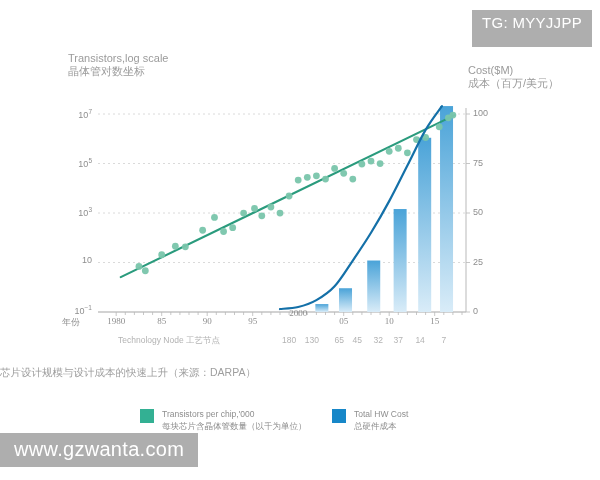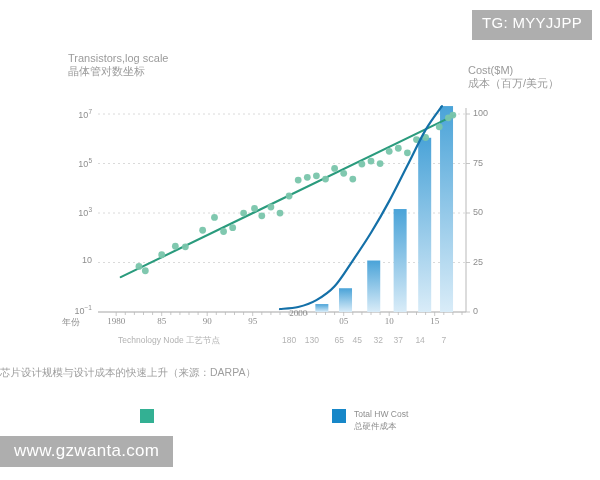--- a/index.html
+++ b/index.html
@@ -26,28 +26,28 @@
     color: #ffffff;
     font-family: "Liberation Sans", "DejaVu Sans", sans-serif;
     display: flex;
     align-items: center;
     justify-content: center;
     letter-spacing: 0.3px;
   }
   #wm-top {
     right: 8px;
     top: 10px;
-    padding: 4px 10px 9px 10px;
+    padding: 4px 10px 16px 10px;
     font-size: 15px;
   }
   #wm-bottom {
     left: 0px;
     bottom: 13px;
     padding: 5px 14px 6px 14px;
-    font-size: 17px;
+    font-size: 20px;
   }
   .axis-title {
     position: absolute;
     color: #9b9b9b;
     font-size: 11px;
     line-height: 13px;
     white-space: nowrap;
   }
   #left-axis-title { left: 68px; top: 52px; }
   #right-axis-title { left: 468px; top: 64px; }
@@ -256,20 +256,24 @@
       <div class="nodelab" style="left: 427.8px; top: 335px; width: 32px;">7</div>
     </div>
 
   <div id="year-word">年份</div>
   <div id="node-word">Technology Node 工艺节点</div>
 
   <div id="caption">芯片设计规模与设计成本的快速上升（来源：DARPA）</div>
 
   <div class="legend-item" id="legend-green">
     <div class="swatch" style="background: rgb(51, 176, 147);"></div>
+    <div class="legend-text">
+      <div>Transistors per chip,'000</div>
+      <div class="l2">每块芯片含晶体管数量（以千为单位）</div>
+    </div>
   </div>
 
   <div class="legend-item" id="legend-blue">
     <div class="swatch" style="background: rgb(23, 135, 200);"></div>
     <div class="legend-text">
       <div>Total HW Cost</div>
       <div class="l2">总硬件成本</div>
     </div>
   </div>
 

